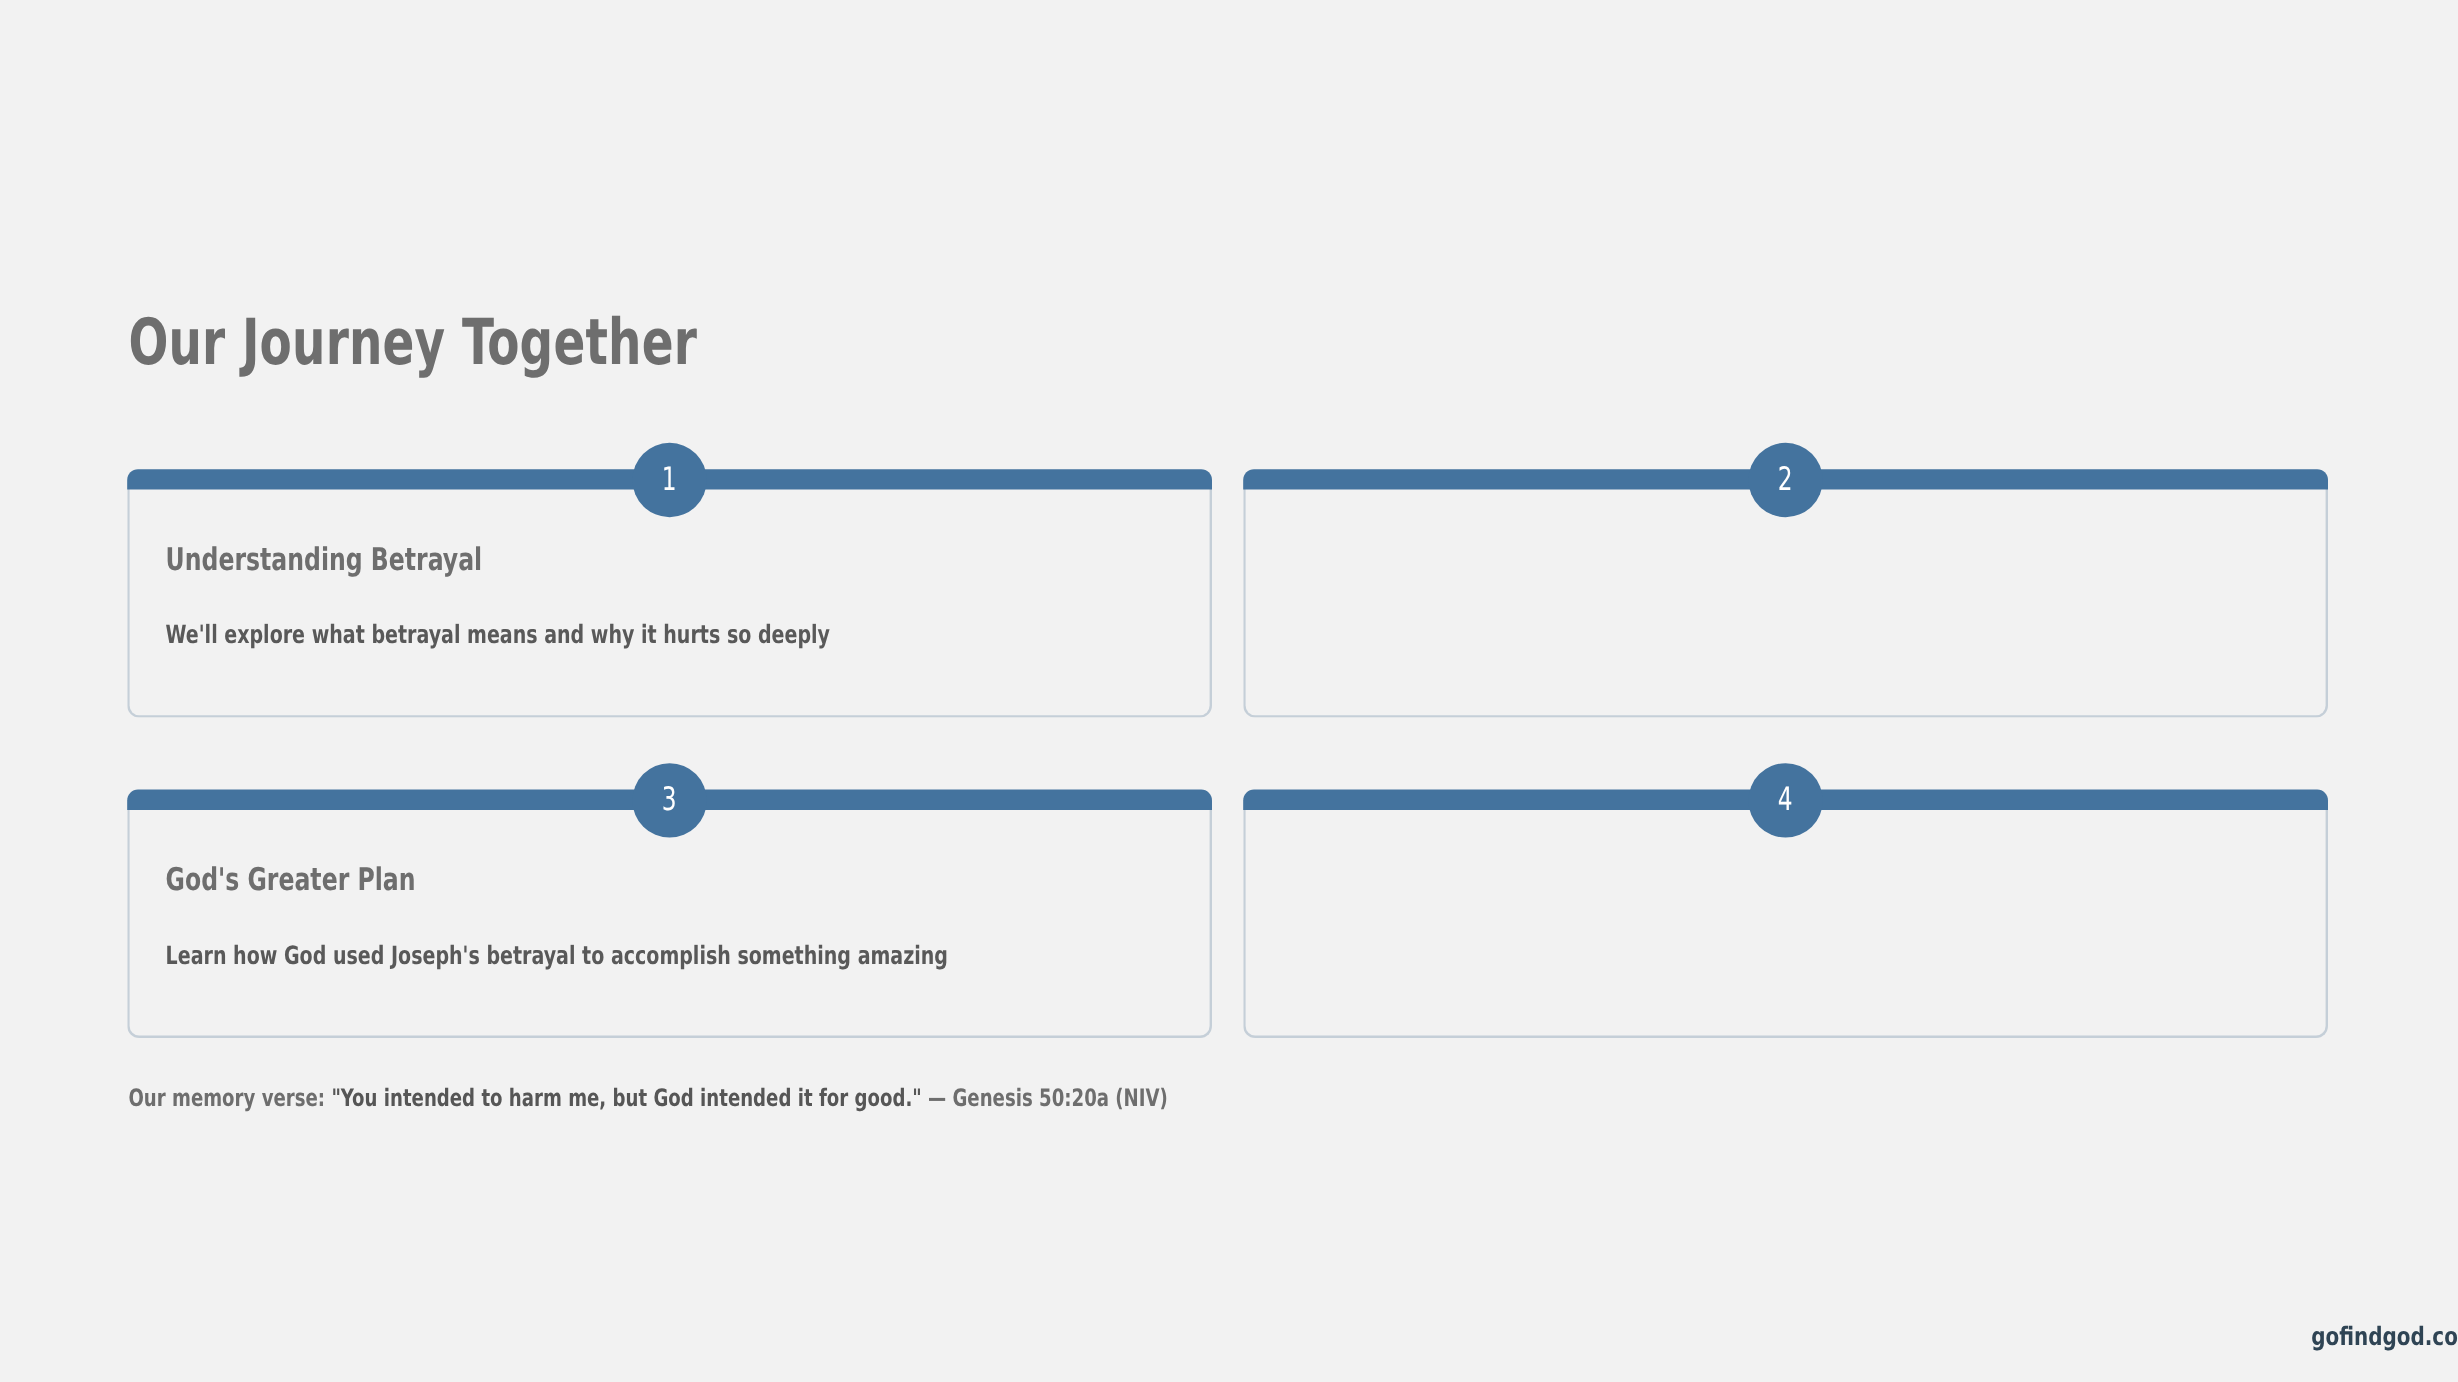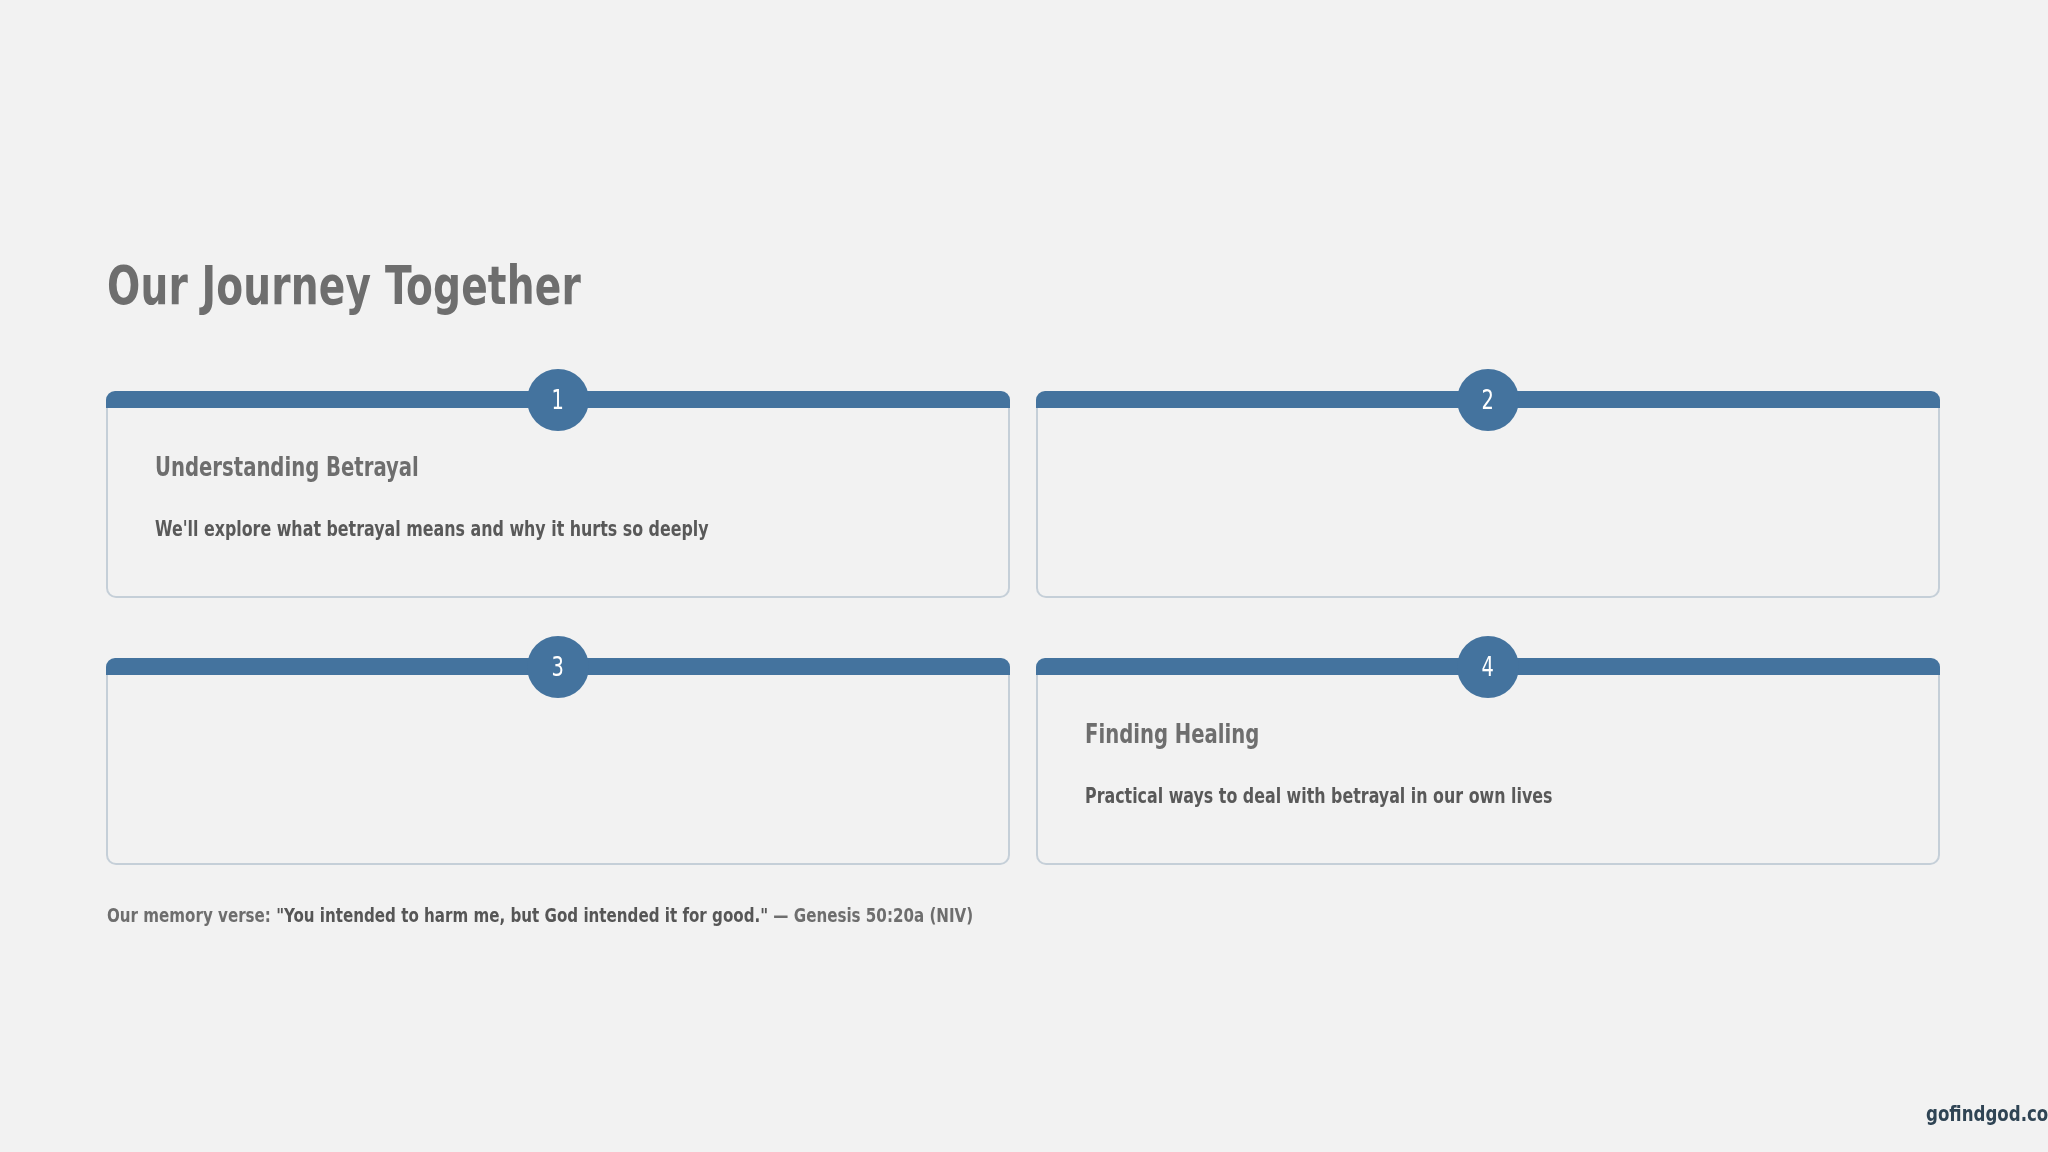--- a/index.html
+++ b/index.html
@@ -93,21 +93,21 @@
     line-height: 1;
     z-index: 4;
   }
   .card-badge span {
     transform: scaleX(0.80) translateY(-1px);
     display: block;
   }
 
   .card-body {
     position: absolute;
-    left: 47px;
+    left: 30px;
     right: 30px;
     top: 60px;
   }
 
   .card-title {
     font-size: 26px;
     font-weight: 700;
     color: #6e6e6e;
     line-height: 1.1;
     margin: 0 0 34px 0;
@@ -182,31 +182,31 @@
       <div class="card-badge">
         <span>2</span>
       </div>
     </div>
 
     <div class="card">
       <div class="card-bar"></div>
       <div class="card-badge">
         <span>3</span>
       </div>
+      <div class="card-body">
+        <div class="card-title">God's Greater Plan</div>
+        <div class="card-desc">Learn how God used Joseph's betrayal to accomplish something amazing</div>
+      </div>
     </div>
 
     <div class="card">
       <div class="card-bar"></div>
       <div class="card-badge">
         <span>4</span>
       </div>
-      <div class="card-body">
-        <div class="card-title">Finding Healing</div>
-        <div class="card-desc">Practical ways to deal with betrayal in our own lives</div>
-      </div>
     </div>
 
   </div>
 
   <div class="memory-verse"><span class="mv-lead">Our memory verse: </span><span class="mv-quote">"You intended to harm me, but God intended it for good."</span><span class="mv-ref"> — Genesis 50:20a (NIV)</span></div>
 
   <div class="watermark">gofindgod.com</div>
 
 </div>
 

